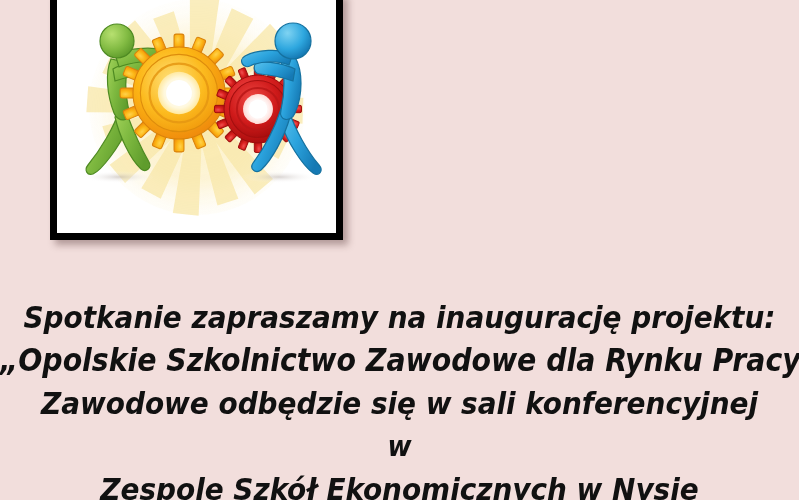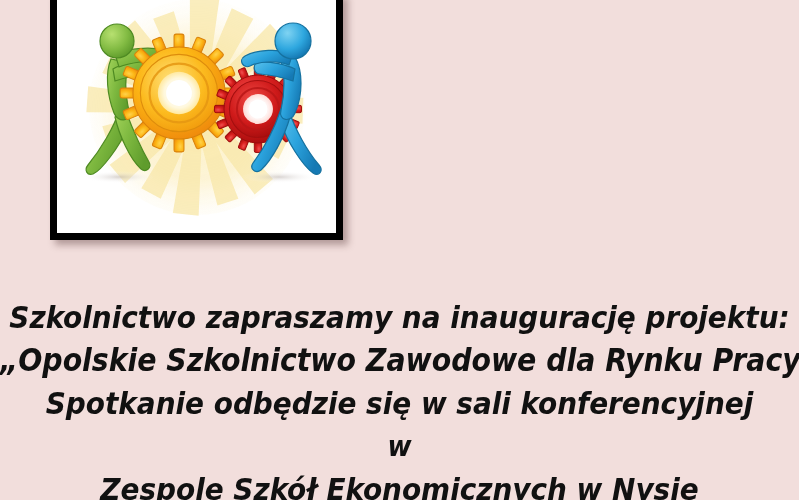--- a/index.html
+++ b/index.html
@@ -317,20 +317,20 @@
 
           <path d="M 236 54 C 222 50 200 50 188 57 C 181 61 186 70 193 67 C 205 61 222 62 232 66 Z" fill="url(#blueBody)"></path>
 
           <circle cx="236" cy="42" r="18" fill="url(#blueHead)"></circle>
         </g>
       </svg>
     </div>
   </div>
 
   <div id="invitation-text">
-    <span class="invite-line">Szkolnictwo zapraszamy na inaugurację projektu:</span>
+    <span class="invite-line">Spotkanie zapraszamy na inaugurację projektu:</span>
     <span class="invite-line line-quote">„Opolskie Szkolnictwo Zawodowe dla Rynku Pracy”.</span>
-    <span class="invite-line">Spotkanie odbędzie się w sali konferencyjnej</span>
+    <span class="invite-line">Zawodowe odbędzie się w sali konferencyjnej</span>
     <span class="invite-line line-short">w</span>
     <span class="invite-line">Zespole Szkół Ekonomicznych w Nysie</span>
   </div>
 
 </div>
 
 </body></html>

